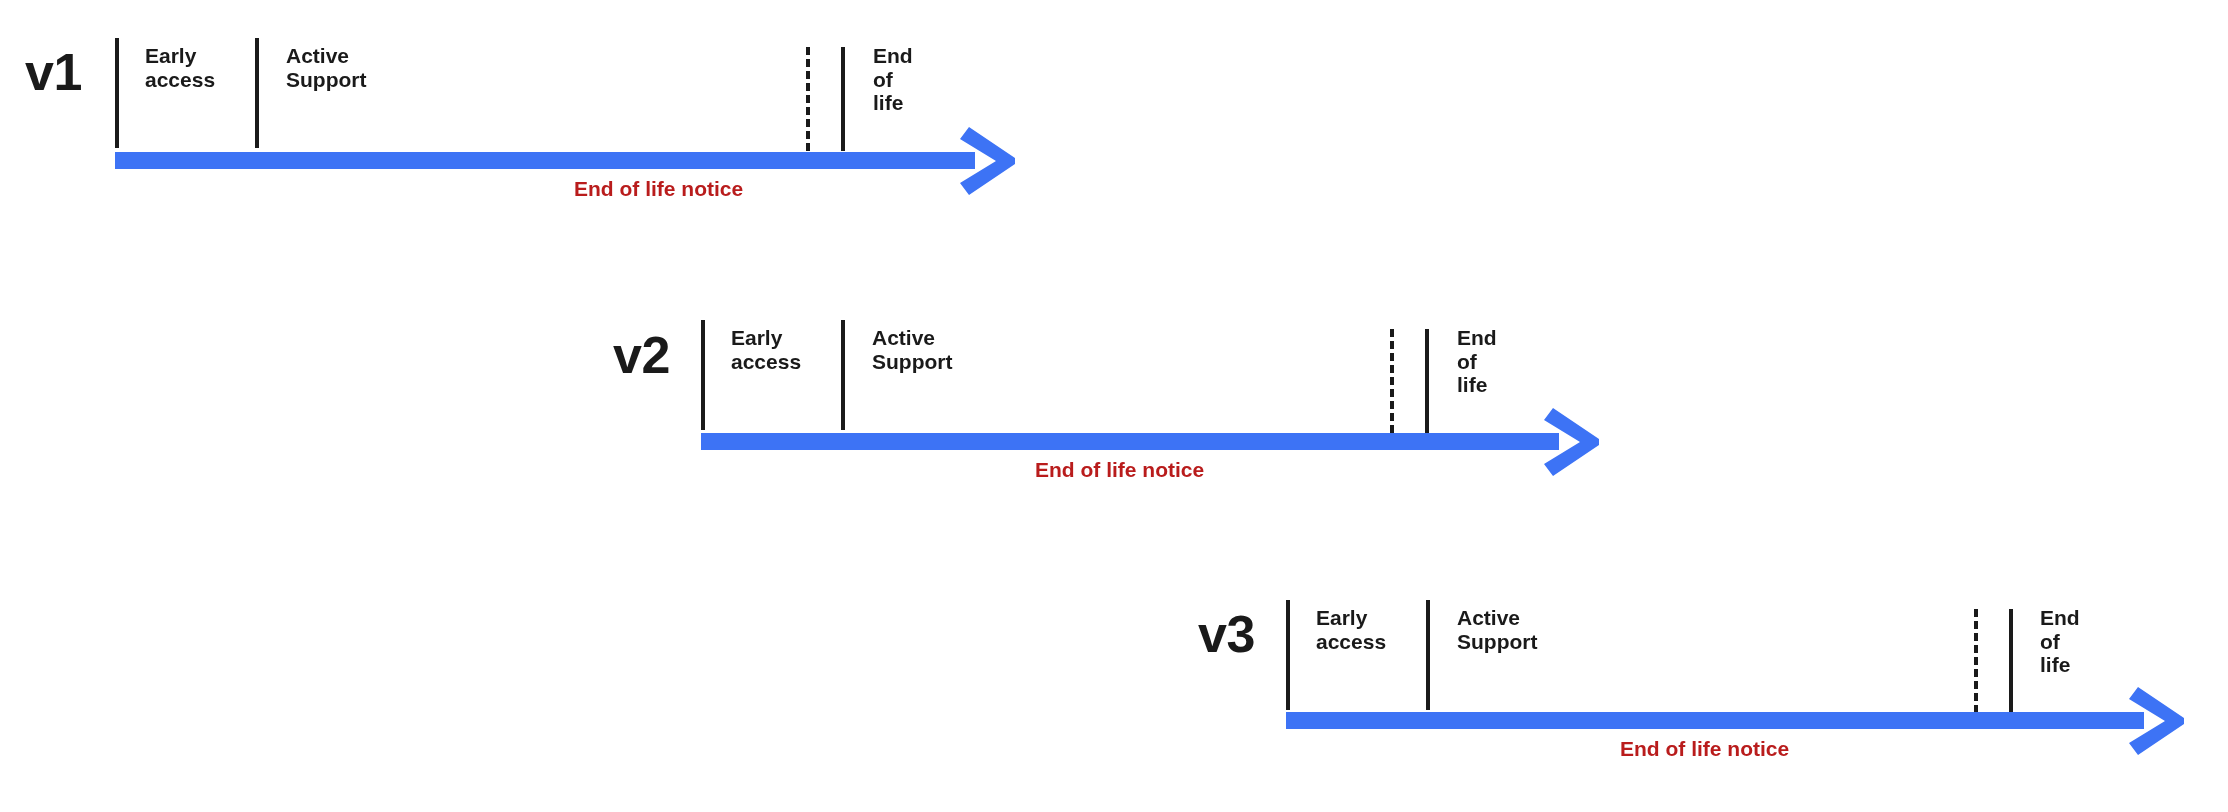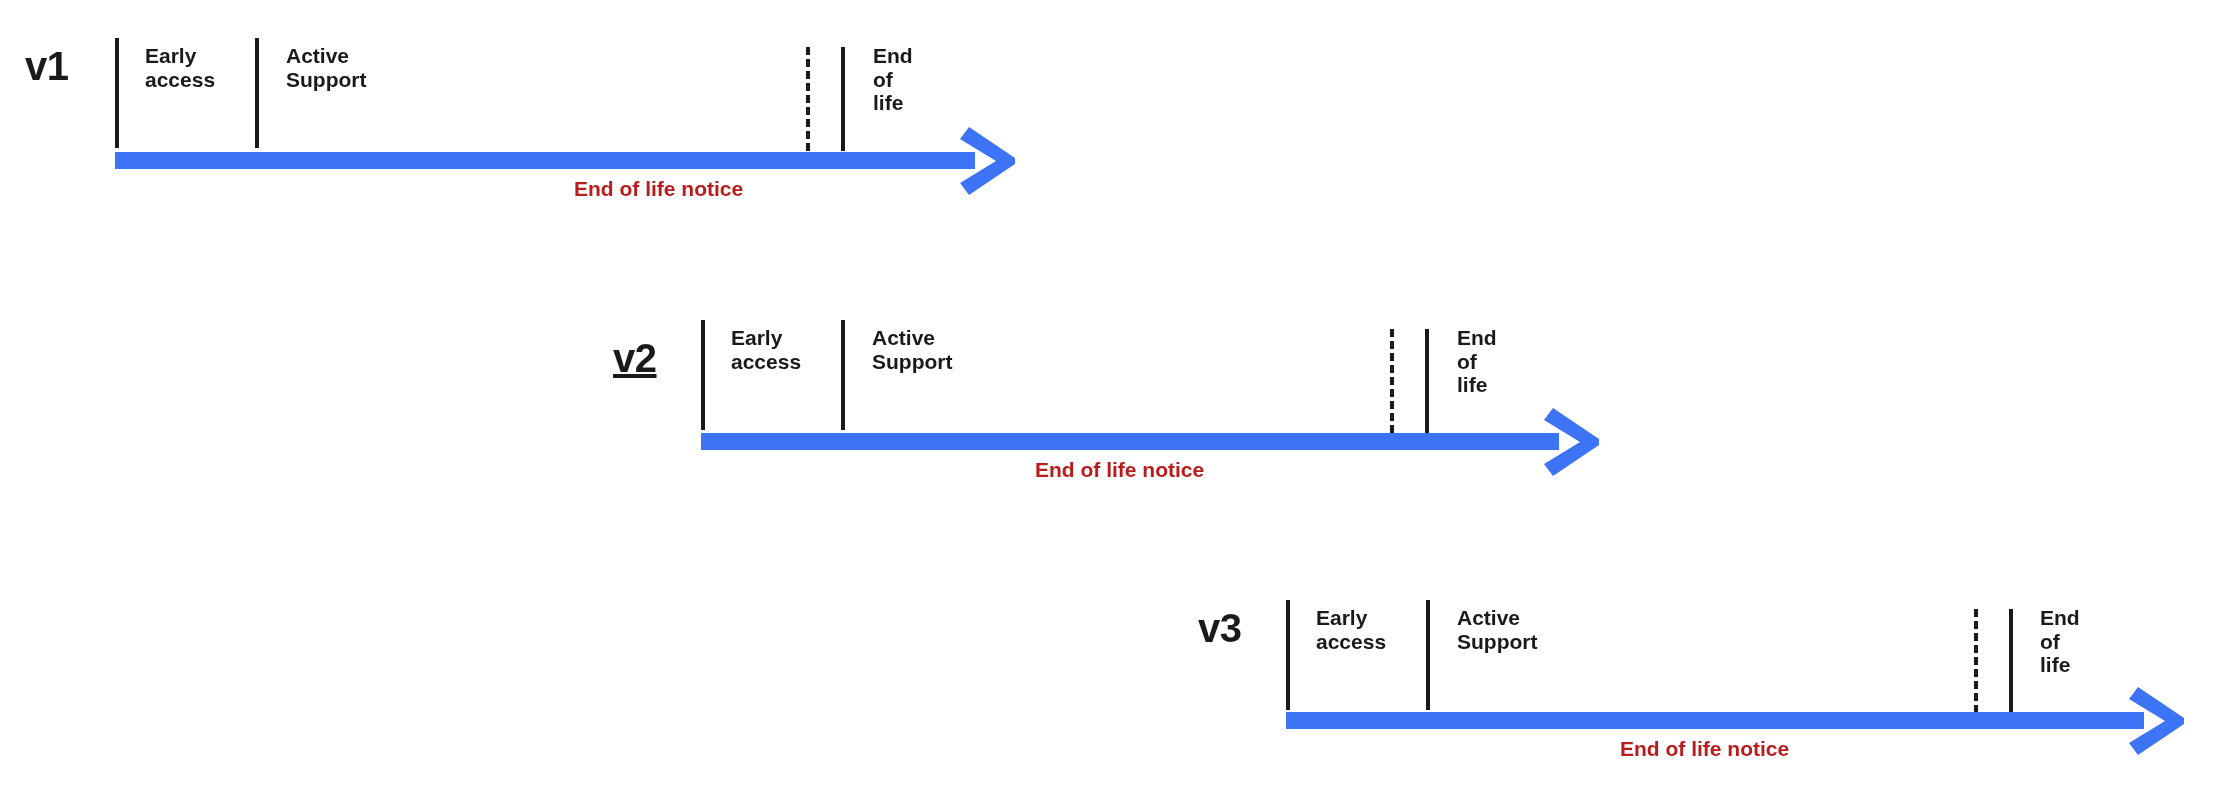--- a/index.html
+++ b/index.html
@@ -25,21 +25,21 @@
 
   .timeline-row {
     position: absolute;
     left: 0;
     top: 0;
   }
 
   
   .version-label {
     position: absolute;
-    font-size: 40px;
+    font-size: 52px;
     font-weight: 700;
     color: #1a1a1a;
     letter-spacing: -0.5px;
     line-height: 1;
     white-space: nowrap;
   }
 
   
   .tick {
     position: absolute;
@@ -108,21 +108,21 @@
       <svg width="62" height="68" viewBox="0 0 62 68" aria-hidden="true">
         <polygon points="9,0 55,31 55,37 9,68 0,56 36,34 0,12" fill="#3d73f5"></polygon>
       </svg>
     </div>
 
     <div class="notice-label" style="left:574px; top:178px;">End of life notice</div>
   </div>
 
   <div class="timeline-row">
 
-    <div class="version-label" style="left:613px; top:338px;text-decoration:underline;">v2</div>
+    <div class="version-label" style="left:613px; top:329px;">v2</div>
 
     <div class="tick" style="left:701px; top:320px; height:110px;"></div>
     <div class="tick" style="left:841px; top:320px; height:110px;"></div>
     <div class="tick dashed" style="left:1390px; top:329px; height:104px;"></div>
     <div class="tick" style="left:1425px; top:329px; height:104px;"></div>
 
     <div class="stage-label" style="left:719px; top:326px; width:110px;">Early
 access</div>
     <div class="stage-label" style="left:860px; top:326px;">Active Support</div>
     <div class="stage-label" style="left:1445px; top:326px;">End of life</div>

